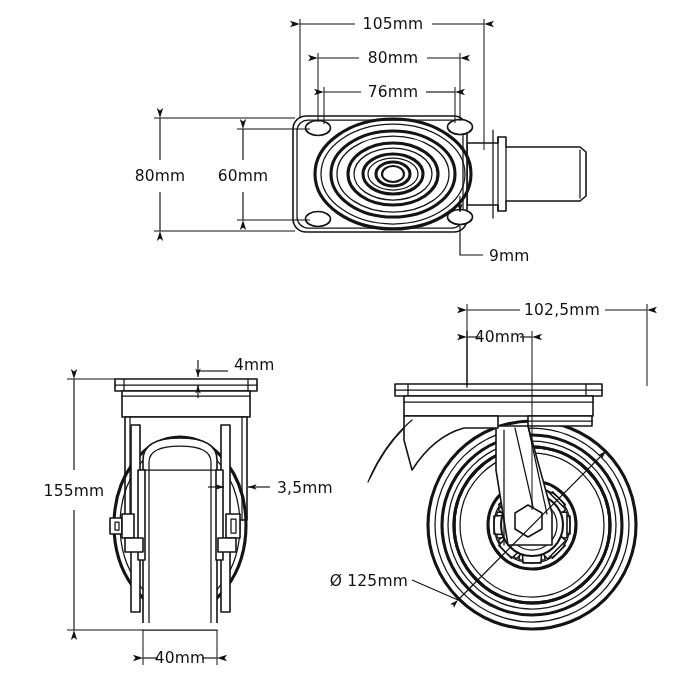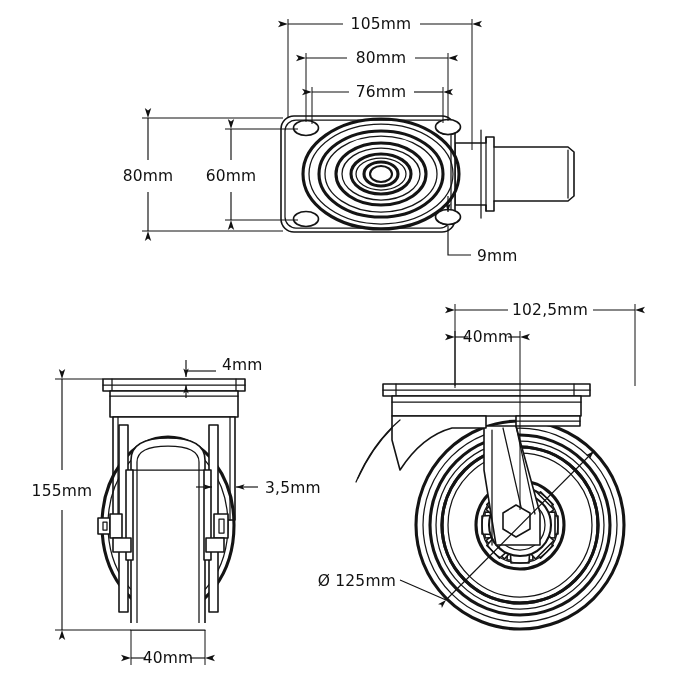--- a/index.html
+++ b/index.html
@@ -11,20 +11,21 @@
     width: 700px;
     height: 700px;
     font-family: "DejaVu Sans", sans-serif;
     overflow: hidden;
   }
   #sheet {
     position: relative;
     width: 628px;
     height: 700px;
     background: #ffffff;
+    margin-left: 12px;
   }
   svg#drawing {
     position: absolute;
     top: 0;
     left: 0;
     width: 700px;
     height: 700px;
     display: block;
   }
   .dimtext {

